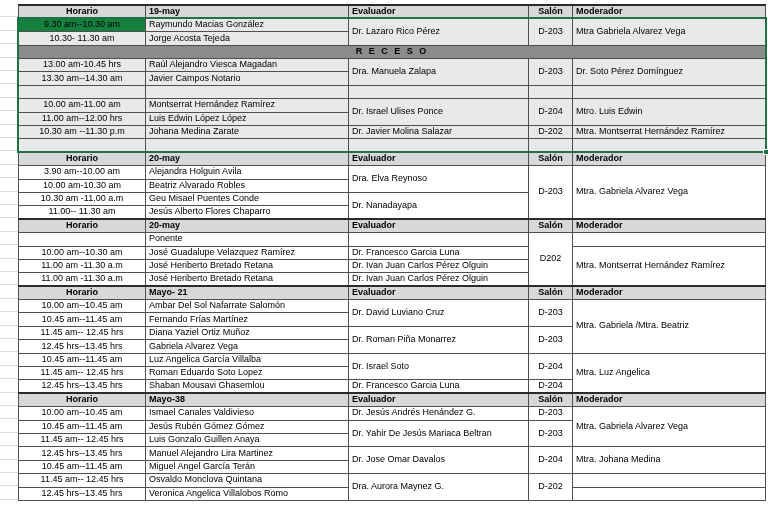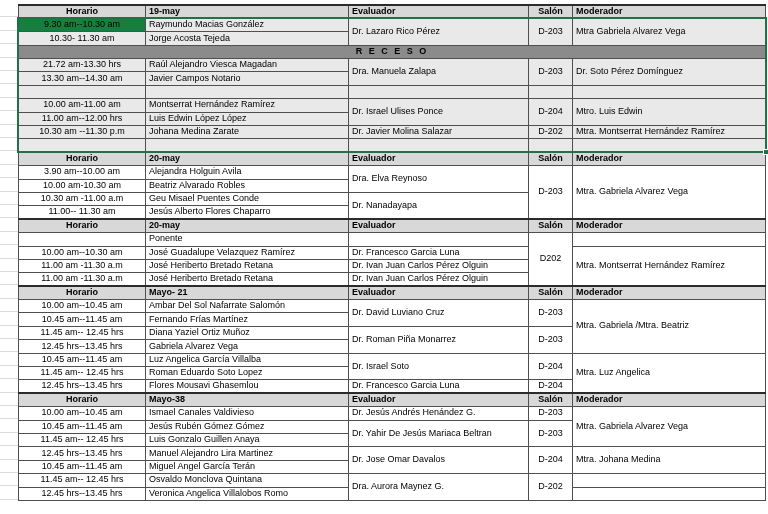--- a/index.html
+++ b/index.html
@@ -57,21 +57,21 @@
           <td rowspan="2" class="c4 d s">Mtra Gabriela  Alvarez Vega</td>
         </tr>
         <tr>
           <td class="c0 d s">10.30- 11.30 am</td>
           <td class="c1 d s">Jorge Acosta Tejeda</td>
         </tr>
         <tr>
           <td colspan="5" class="c0 r">R E C E S O</td>
         </tr>
         <tr>
-          <td class="c0 d s">21.72 am-13.30 hrs</td>
+          <td class="c0 d s">13.00 am-10.45 hrs</td>
           <td class="c1 d s">Raúl Alejandro Viesca Magadan</td>
           <td rowspan="2" class="c2 d s">Dra. Manuela Zalapa</td>
           <td rowspan="2" class="c3 d s">D-203</td>
           <td rowspan="2" class="c4 d s">Dr. Soto Pérez Domínguez</td>
         </tr>
         <tr>
           <td class="c0 d s">13.30 am--14.30 am</td>
           <td class="c1 d s">Javier Campos Notario</td>
         </tr>
         <tr>
@@ -197,21 +197,21 @@
           <td rowspan="2" class="c2 d">Dr. Israel Soto</td>
           <td rowspan="2" class="c3 d">D-204</td>
           <td rowspan="3" class="c4 d">Mtra. Luz Angelica</td>
         </tr>
         <tr>
           <td class="c0 d">11.45 am-- 12.45 hrs</td>
           <td class="c1 d">Roman Eduardo Soto Lopez</td>
         </tr>
         <tr>
           <td class="c0 d">12.45 hrs--13.45 hrs</td>
-          <td class="c1 d">Flores Mousavi Ghasemlou</td>
+          <td class="c1 d">Shaban Mousavi Ghasemlou</td>
           <td class="c2 d">Dr. Francesco Garcia Luna</td>
           <td class="c3 d">D-204</td>
         </tr>
         <tr class="section">
           <td class="c0 h">Horario</td>
           <td class="c1 h">Mayo-38</td>
           <td class="c2 h">Evaluador</td>
           <td class="c3 h">Salón</td>
           <td class="c4 h">Moderador</td>
         </tr>

